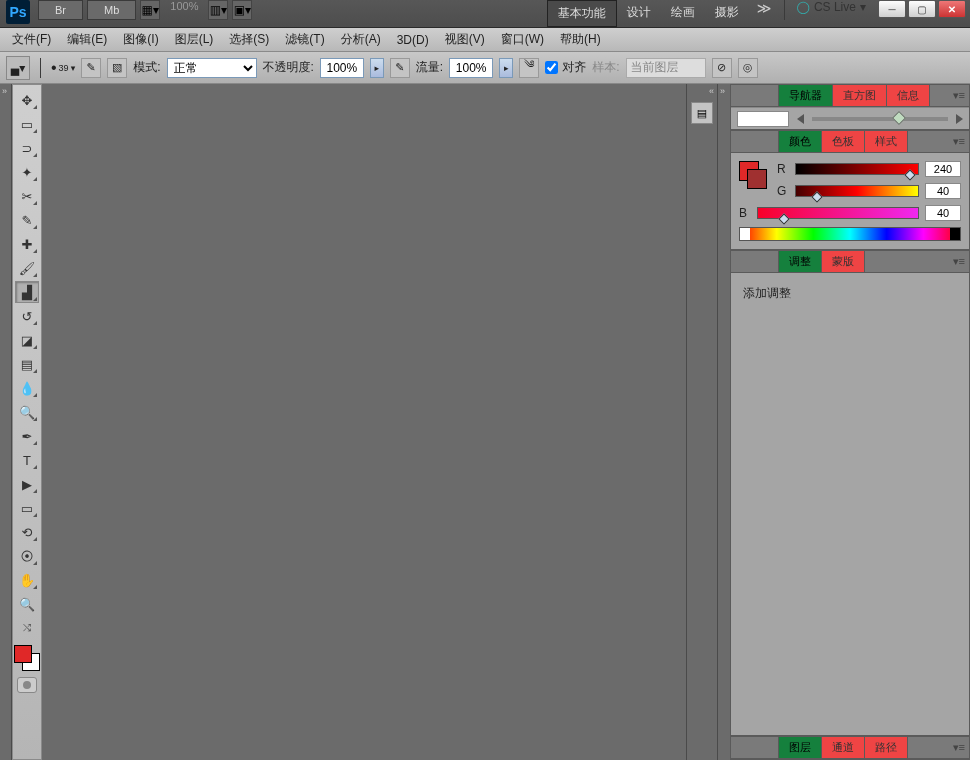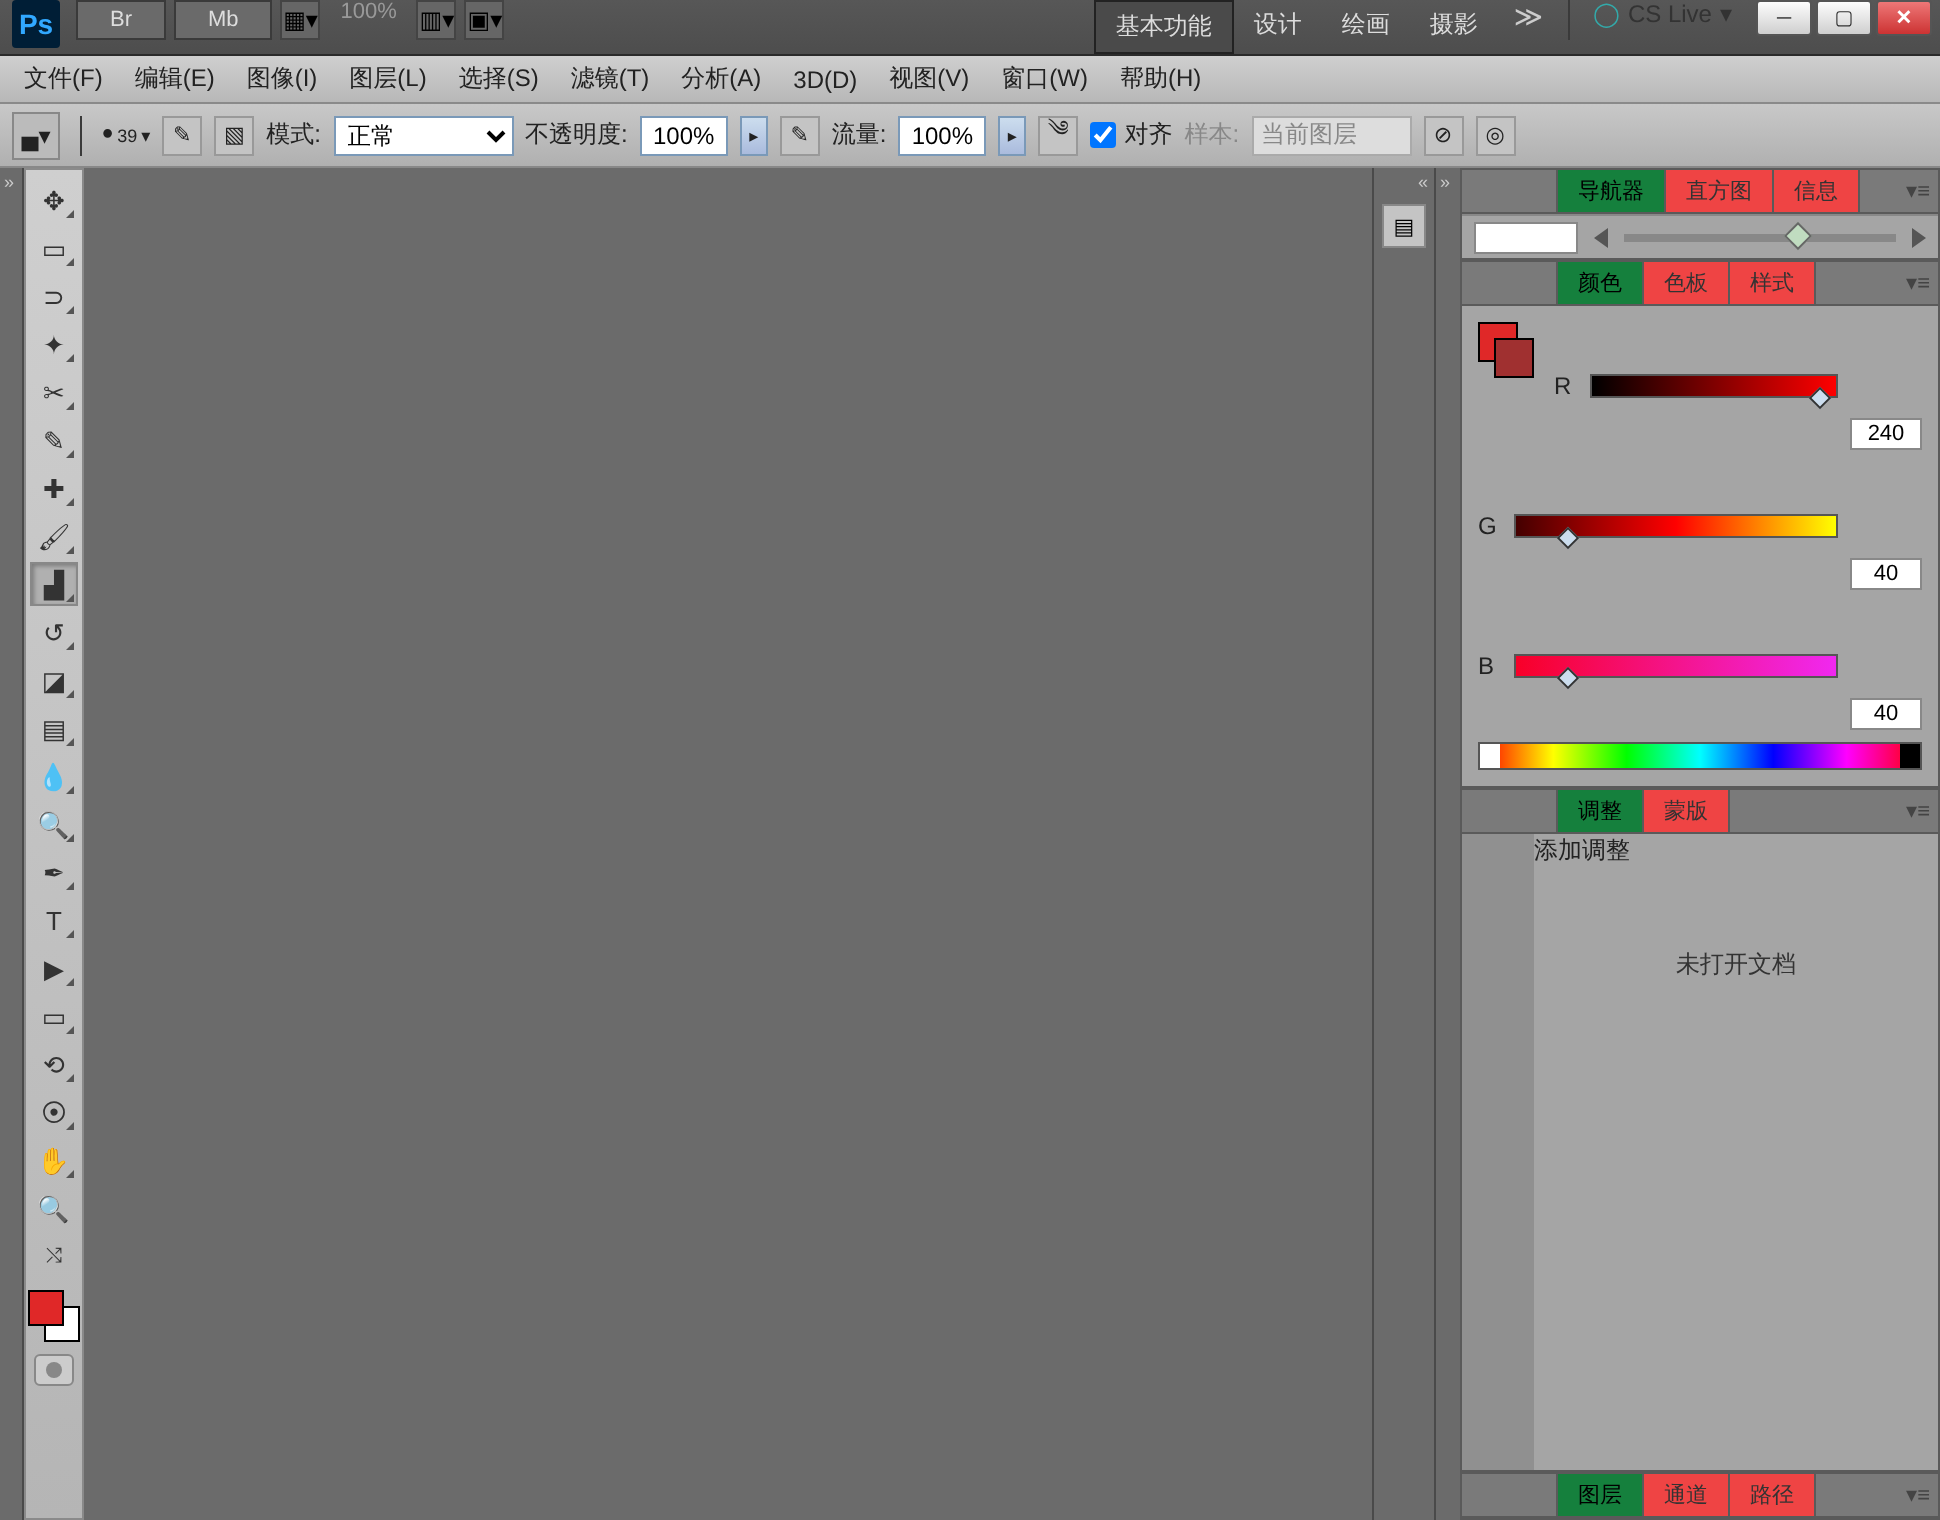--- a/index.html
+++ b/index.html
@@ -78,33 +78,33 @@
 .tri { width:0; height:0; border-top:5px solid transparent; border-bottom:5px solid transparent; }
 .tri.l { border-right:7px solid #555; }
 .tri.r { border-left:7px solid #555; }
 
 
 .color-body { height:120px; padding:8px; }
 .color-row { display:flex; align-items:center; gap:6px; margin-bottom:6px; }
 .color-row .ch { width:12px; color:#222; }
 .color-row .bar { flex:1; height:12px; border:1px solid #555; position:relative; }
 .color-row .bar .thumb { position:absolute; width:8px; height:8px; background:#cde; border:1px solid #333; bottom:-5px; transform:rotate(45deg); }
-.color-row input { width:36px; height:16px; border:1px solid #888; background:#fff; text-align:center; font-size:11px;margin-top:48px; }
+.color-row input { width:36px; height:16px; border:1px solid #888; background:#fff; text-align:center; font-size:11px; }
 .color-preview { width:28px; height:28px; position:relative; float:left; margin-right:10px; }
 .color-preview .fg { position:absolute; width:20px; height:20px; background:#e02828; border:1px solid #000; left:0; top:0; }
 .color-preview .bg { position:absolute; width:20px; height:20px; background:#a03030; border:1px solid #000; right:0; bottom:0; }
 .spectrum { height:14px; margin-top:6px; background:linear-gradient(to right,#f00,#ff0,#0f0,#0ff,#00f,#f0f,#f00); border:1px solid #555; clear:both; position:relative; }
 .spectrum::before { content:""; position:absolute; left:0; top:0; width:10px; height:100%; background:#fff; }
 .spectrum::after { content:""; position:absolute; right:0; top:0; width:10px; height:100%; background:#000; }
 .grad-r { background:linear-gradient(to right,#000,#f00); }
 .grad-g { background:linear-gradient(to right,#400,#f00,#ff0); }
 .grad-b { background:linear-gradient(to right,#f80028,#f028f0); }
 
 
-.adj-body { height:340px; padding:0; font-size:12px; color:#222;margin-left:36px; }
+.adj-body { height:340px; padding:12px; font-size:12px; color:#222; }
 .adj-body .nodoc { text-align:center; margin-top:40px; color:#333; }
 
 
 .layers-tabs { height:22px; }
 </style>
 </head>
 <body>
 
 <div class="titlebar">
   <div class="ps-logo">Ps</div>
@@ -288,21 +288,20 @@
     </div>
 
     <div class="panel-group" style="flex:1;">
       <div class="panel-tabs">
         <div class="ptab active">调整</div>
         <div class="ptab">蒙版</div>
         <div class="panel-menu">▾≡</div>
       </div>
       <div class="panel-body adj-body">
         <div>添加调整</div>
-        <div class="nodoc">未打开文档</div>
       </div>
     </div>
 
     <div class="panel-group">
       <div class="panel-tabs layers-tabs">
         <div class="ptab active">图层</div>
         <div class="ptab">通道</div>
         <div class="ptab">路径</div>
         <div class="panel-menu">▾≡</div>
       </div>

